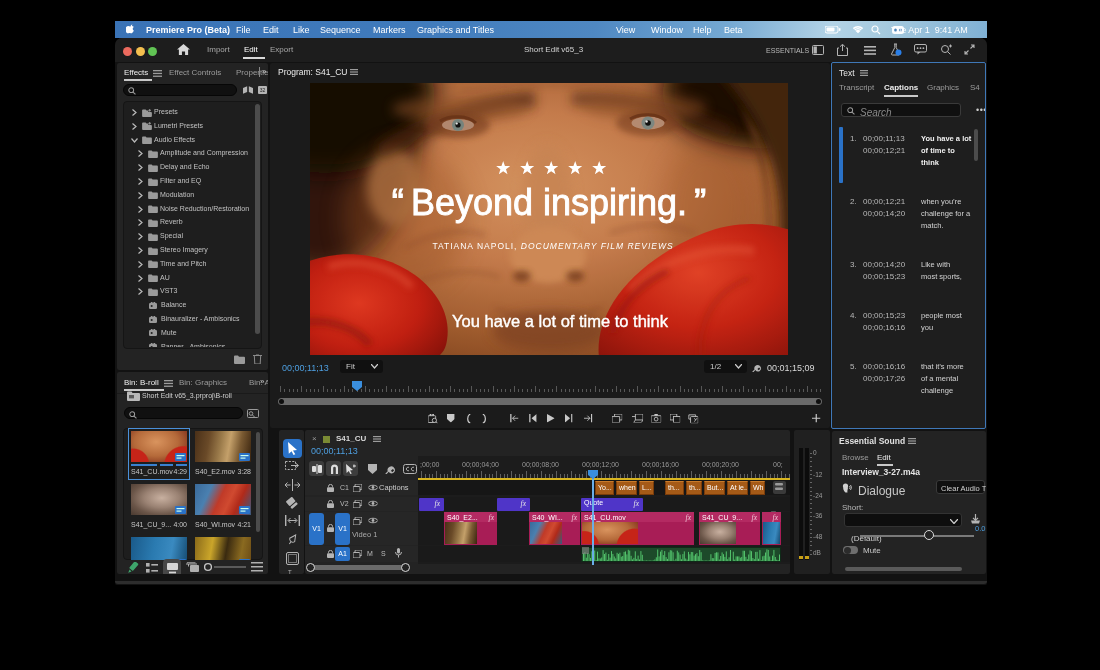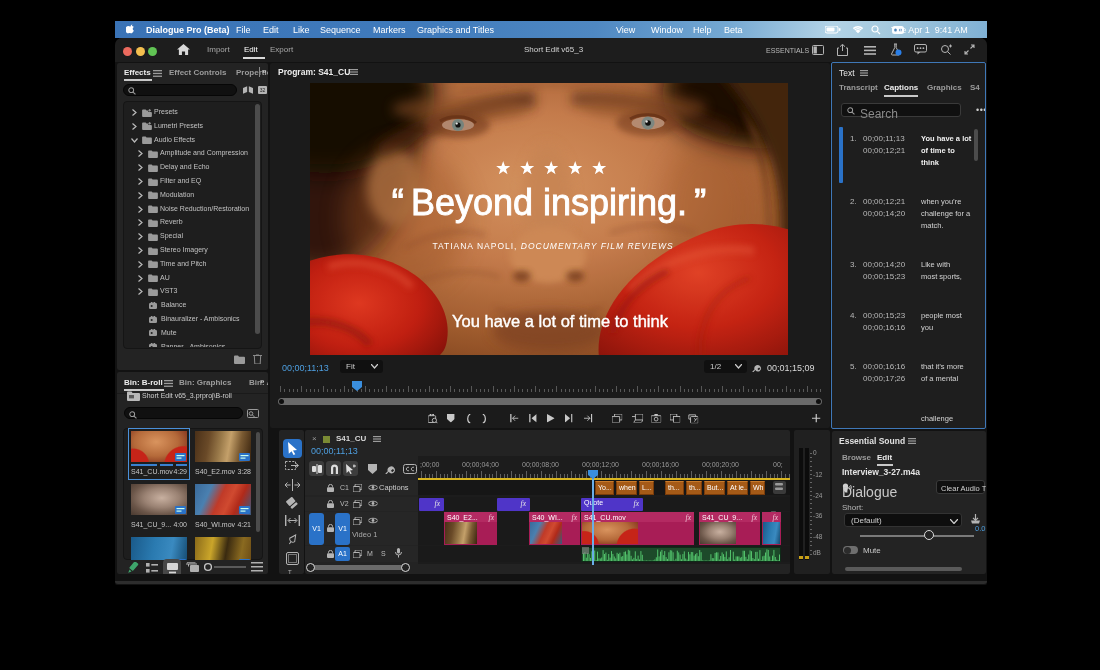--- a/index.html
+++ b/index.html
@@ -12,33 +12,33 @@
     background:linear-gradient(100deg,#3a73b6 0%,#407bbc 35%,#4f88c2 55%,#74a8d2 70%,#b3d3e6 82%,#a6cade 88%,#7fb0d4 100%);
     color:#fff; font-size:9px; }
   #menubar .mi { position:absolute; top:4px; white-space:nowrap; }
   
   #appwin { position:absolute; left:0; top:17px; width:872px; height:547px;
     background:#121212; border-radius:7px 7px 2px 2px; }
   #titlebar { position:absolute; left:0; top:0; width:872px; height:24px;
     background:#1d1d1d; border-radius:7px 7px 0 0; color:#c8c8c8; font-size:8px; }
   .tl { position:absolute; top:9px; width:9px; height:9px; border-radius:50%; }
   .panel { position:absolute; background:#232323; border-radius:2px; overflow:hidden; }
-  .tabtxt { color:#9c9c9c; font-size:8px; position:absolute; white-space:nowrap;font-weight:bold; }
+  .tabtxt { color:#9c9c9c; font-size:8px; position:absolute; white-space:nowrap; }
   .tabon { color:#ededed; }
   .seg { position:absolute; white-space:nowrap; }
   svg { display:block; }
 </style>
 </head>
 <body>
 <div id="screen">
   <div id="menubar">
     <svg class="abs" style="left:11px;top:3px" width="11" height="11" viewBox="0 0 16 16">
         <path fill="#fff" d="M11.2 1.1c.1.9-.3 1.7-.8 2.3-.6.7-1.5 1.2-2.3 1.1-.1-.8.3-1.7.8-2.2.6-.7 1.6-1.2 2.3-1.2zM13.9 11.6c-.4 1-.6 1.4-1.2 2.3-.8 1.2-1.9 2.7-3.2 2.7-1.2 0-1.5-.8-3.1-.8s-2 .8-3.1.8c-1.4 0-2.4-1.4-3.2-2.6C-1.1 11-1.3 7.4.3 5.5c1-1.3 2.5-2 3.8-2 1.3 0 2.1.8 3.2.8 1 0 1.7-.8 3.2-.8 1.2 0 2.5.7 3.4 1.8-2.9 1.6-2.4 5.6 0 6.3z" transform="scale(.82)"></path>
       </svg>
-    <span class="mi" style="left:31px;font-weight:bold">Dialogue Pro (Beta)</span>
+    <span class="mi" style="left:31px;font-weight:bold">Premiere Pro (Beta)</span>
     <span class="mi" style="left:121px">File</span>
     <span class="mi" style="left:148px">Edit</span>
     <span class="mi" style="left:178px">Like</span>
     <span class="mi" style="left:205px">Sequence</span>
     <span class="mi" style="left:258px">Markers</span>
     <span class="mi" style="left:302px">Graphics and Titles</span>
     <span class="mi" style="left:501px">View</span>
     <span class="mi" style="left:536px">Window</span>
     <span class="mi" style="left:578px">Help</span>
     <span class="mi" style="left:609px">Beta</span>
@@ -1375,21 +1375,21 @@
       <span class="tabtxt tabon" style="left:52px;top:20px;font-weight:bold">Captions</span>
       <span class="abs" style="left:52px;top:32px;width:34px;height:1.5px;background:#c9c9c9"></span>
       <span class="tabtxt" style="left:95px;top:20px">Graphics</span>
       <span class="tabtxt" style="left:138px;top:20px">S4</span>
 
       <div class="abs" style="left:9px;top:40px;width:120px;height:14px;background:#101010;border:1px solid #3a3a3a;border-radius:3px">
         <svg class="abs" style="left:5px;top:3px" width="8" height="8" viewBox="0 0 10 10">
             <circle cx="4" cy="4" r="3" fill="none" stroke="#9a9a9a" stroke-width="1.3"></circle>
             <line x1="6.3" y1="6.3" x2="9.3" y2="9.3" stroke="#9a9a9a" stroke-width="1.3"></line>
           </svg>
-        <span class="abs" style="left:18px;top:3px;font-size:12px;color:#8a8a8a;">Search</span>
+        <span class="abs" style="left:18px;top:3px;font-size:10px;color:#8a8a8a;font-style:italic">Search</span>
       </div>
       <span class="abs" style="left:144px;top:42px;color:#cdcdcd;font-size:9px;letter-spacing:.5px">•••</span>
       <div id="captions" class="abs" style="left:0;top:60px;width:153px;height:305px;font-size:8px">
           <div class="abs" style="left: 18px; top: 11px; color: rgb(185, 185, 185);">1.</div>
           <div class="abs" style="left: 31px; top: 11px; color: rgb(185, 185, 185);">00;00;11;13</div>
           <div class="abs" style="left: 31px; top: 23px; color: rgb(185, 185, 185);">00;00;12;21</div>
           <div class="abs" style="left: 89px; top: 11px; color: rgb(240, 240, 240); font-weight: bold; white-space: nowrap; font-size: 7.5px;">You have a lot</div>
           <div class="abs" style="left: 89px; top: 23px; color: rgb(240, 240, 240); font-weight: bold; white-space: nowrap; font-size: 7.5px;">of time to</div>
           <div class="abs" style="left: 89px; top: 35px; color: rgb(240, 240, 240); font-weight: bold; white-space: nowrap; font-size: 7.5px;">think</div>
           <div class="abs" style="left: 18px; top: 74px; color: rgb(185, 185, 185);">2.</div>
@@ -1406,21 +1406,21 @@
           <div class="abs" style="left: 18px; top: 188px; color: rgb(185, 185, 185);">4.</div>
           <div class="abs" style="left: 31px; top: 188px; color: rgb(185, 185, 185);">00;00;15;23</div>
           <div class="abs" style="left: 31px; top: 200px; color: rgb(185, 185, 185);">00;00;16;16</div>
           <div class="abs" style="left: 89px; top: 188px; color: rgb(212, 212, 212); font-weight: normal; white-space: nowrap; font-size: 7.5px;">people most</div>
           <div class="abs" style="left: 89px; top: 200px; color: rgb(212, 212, 212); font-weight: normal; white-space: nowrap; font-size: 7.5px;">you</div>
           <div class="abs" style="left: 18px; top: 239px; color: rgb(185, 185, 185);">5.</div>
           <div class="abs" style="left: 31px; top: 239px; color: rgb(185, 185, 185);">00;00;16;16</div>
           <div class="abs" style="left: 31px; top: 251px; color: rgb(185, 185, 185);">00;00;17;26</div>
           <div class="abs" style="left: 89px; top: 239px; color: rgb(212, 212, 212); font-weight: normal; white-space: nowrap; font-size: 7.5px;">that it’s more</div>
           <div class="abs" style="left: 89px; top: 251px; color: rgb(212, 212, 212); font-weight: normal; white-space: nowrap; font-size: 7.5px;">of a mental</div>
-          <div class="abs" style="left: 89px; top: 263px; color: rgb(212, 212, 212); font-weight: normal; white-space: nowrap; font-size: 7.5px; margin-top: 28px;">challenge</div>
+          <div class="abs" style="left: 89px; top: 263px; color: rgb(212, 212, 212); font-weight: normal; white-space: nowrap; font-size: 7.5px;">challenge</div>
         </div>
       <div class="abs" style="left:7px;top:64px;width:4px;height:56px;background:#2a72c8;border-radius:1px"></div>
       <div class="abs" style="left:142px;top:66px;width:4px;height:32px;background:#4c4c4c;border-radius:2px"></div>
     </div>
 
     <div class="panel" id="p-ess" style="left:717px;top:393px;width:154px;height:143px">
       <span class="abs" style="left:7px;top:5px;color:#e0e0e0;font-size:8.5px;font-weight:bold">Essential Sound</span>
       <svg class="abs" style="left:76px;top:7px" width="8" height="6" viewBox="0 0 8 6">
           <rect width="8" height="1.2" fill="#9c9c9c"></rect>
           <rect y="2.4" width="8" height="1.2" fill="#9c9c9c"></rect>
@@ -1428,27 +1428,27 @@
         </svg>
       <span class="tabtxt" style="left:10px;top:22px">Browse</span>
       <span class="tabtxt tabon" style="left:45px;top:22px">Edit</span>
       <span class="abs" style="left:45px;top:33px;width:16px;height:1.5px;background:#c9c9c9"></span>
       <span class="abs" style="left:10px;top:36px;color:#e4e4e4;font-size:8.5px;font-weight:bold">Interview_3-27.m4a</span>
       <svg class="abs" style="left:10px;top:52px" width="11" height="10" viewBox="0 0 11 10">
           <circle cx="3.5" cy="3" r="2.6" fill="#d0d0d0"></circle>
           <path d="M1.2 4.5 C1 7 2.5 8.5 3.5 9.5 H5.5 C5 8 5.8 6.5 6 4.5 Z" fill="#d0d0d0"></path>
           <path d="M8.5 2 A4 4 0 0 1 8.5 7 M7.5 3.2 A2 2 0 0 1 7.5 5.8" fill="none" stroke="#d0d0d0" stroke-width=".9"></path>
         </svg>
-      <span class="abs" style="left:10px;top:53px;color:#c8c8c8;font-size:14px">Dialogue</span>
+      <span class="abs" style="left:26px;top:53px;color:#c8c8c8;font-size:12px">Dialogue</span>
       <div class="abs" style="left:104px;top:49px;width:49px;height:14px;background:#101010;border:1px solid #3a3a3a;border-radius:3px">
         <span class="abs" style="left:4px;top:3px;font-size:7.5px;color:#d0d0d0;white-space:nowrap">Clear Audio Typ</span>
       </div>
       <span class="abs" style="left:10px;top:72px;color:#b9b9b9;font-size:8px">Short:</span>
       <div class="abs" style="left:12px;top:82px;width:118px;height:14px;background:#0e0e0e;border:1px solid #333;border-radius:3px">
-        <span class="abs" style="left:6px;top:2px;font-size:8px;color:#d0d0d0">(Default)</span>
+        <span class="abs" style="left:6px;top:20px;font-size:8px;color:#d0d0d0">(Default)</span>
         <svg class="abs" style="left:105px;top:4.5px" width="8" height="5" viewBox="0 0 8 5">
             <path d="M0 0 L4 4.5 L8 0" fill="none" stroke="#ccc" stroke-width="1.3"></path>
           </svg>
       </div>
       <svg class="abs" style="left:138px;top:83px" width="11" height="11" viewBox="0 0 11 11">
           <path d="M5.5 0 V6 M3 3.8 L5.5 6.3 L8 3.8" fill="none" stroke="#b4b4b4" stroke-width="1.2"></path>
           <path d="M1 6.5 L2 9.5 H9 L10 6.5 Z" fill="#b4b4b4"></path>
         </svg>
       <span class="abs" style="left:143px;top:93px;color:#4e9fe0;font-size:7.5px">0.0</span>
       <div class="abs" style="left:28px;top:104px;width:114px;height:1.5px;background:#7a7a7a"></div>

